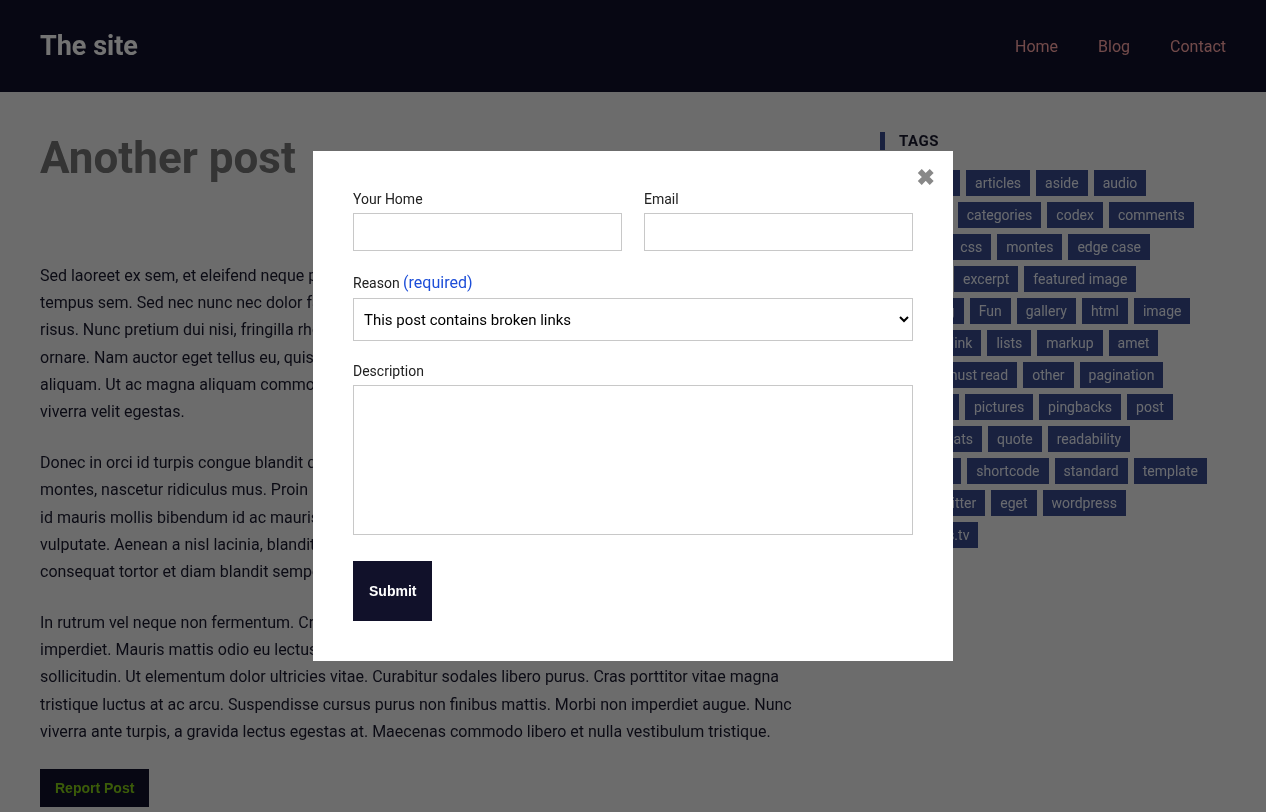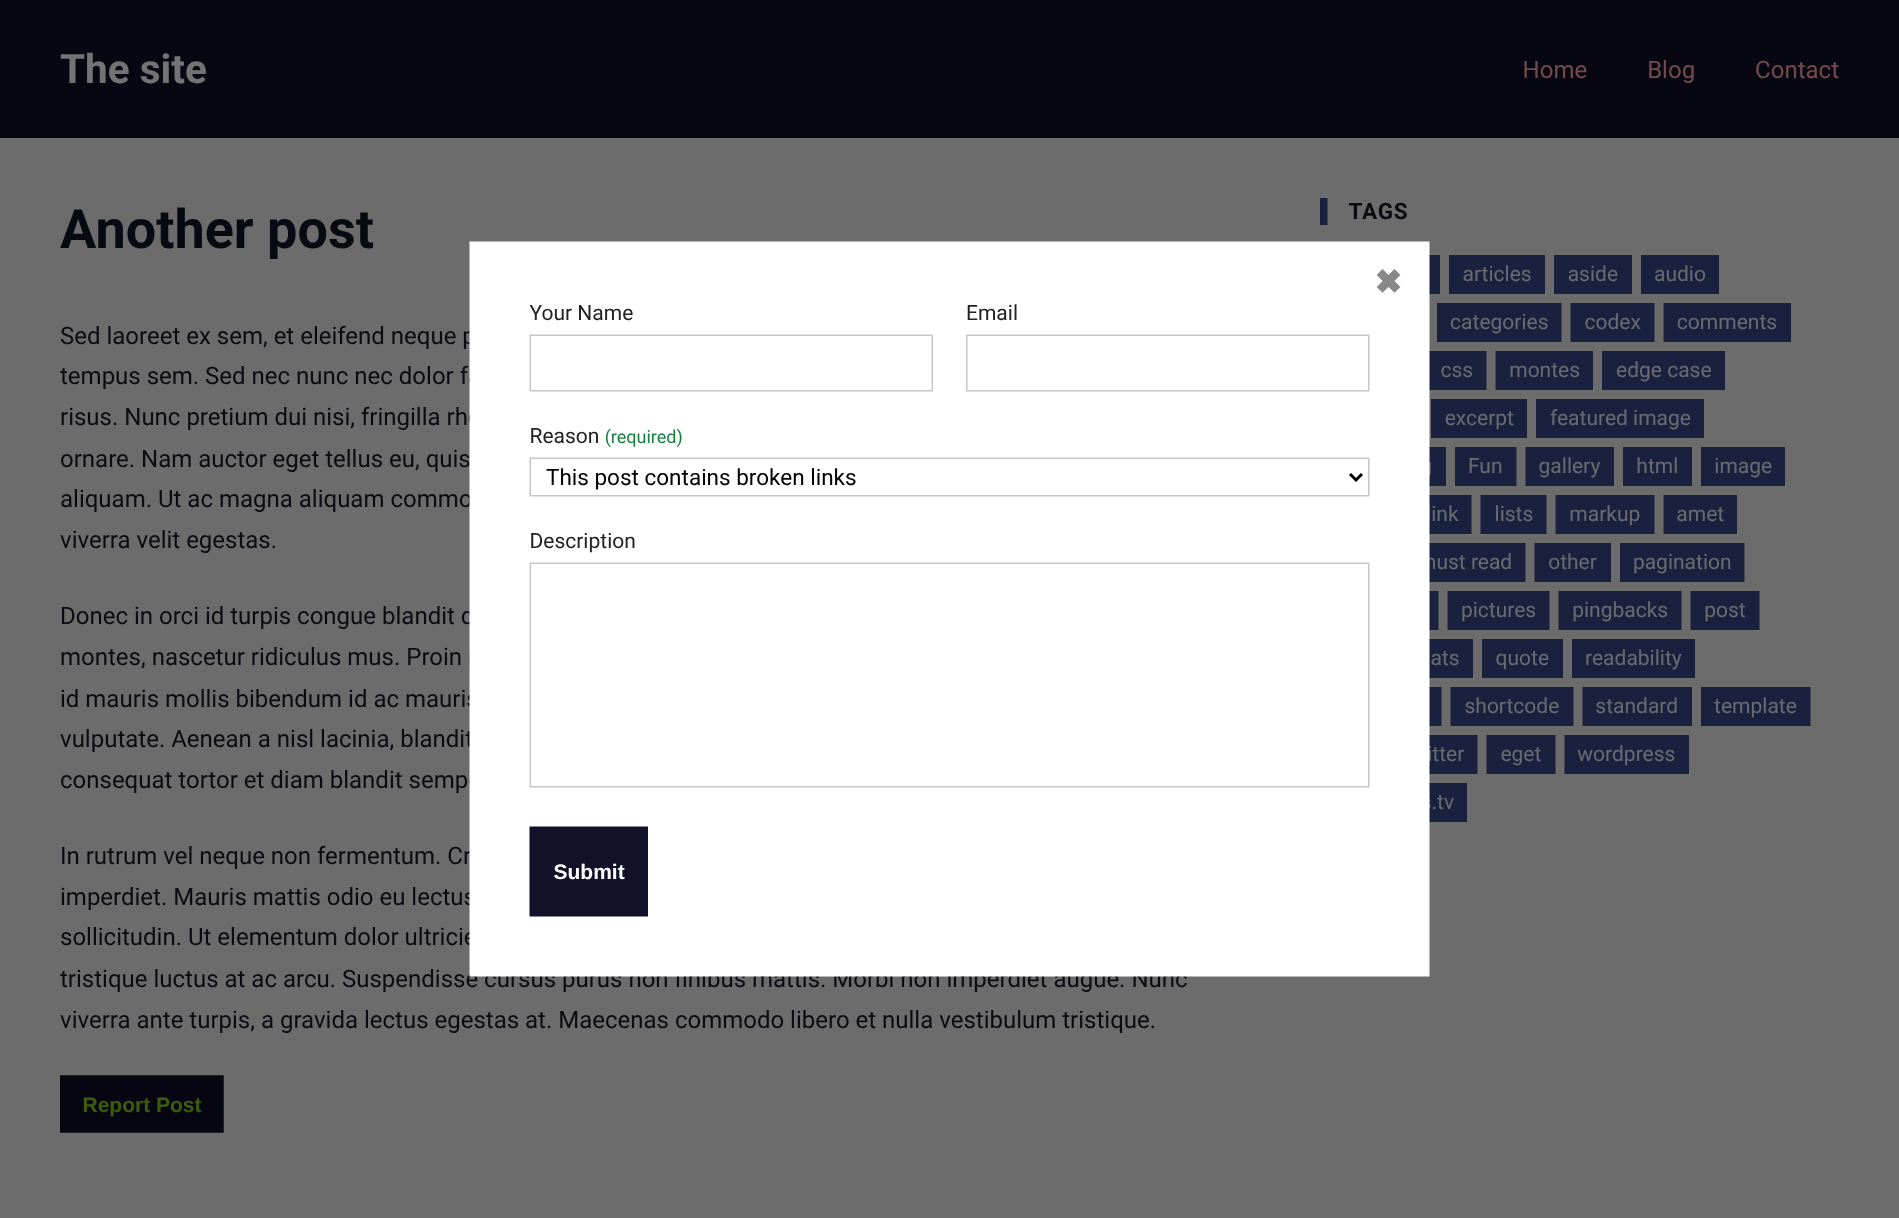--- a/index.html
+++ b/index.html
@@ -36,24 +36,24 @@
   }
 
   
   .page {
     padding: 40px 40px 0 40px;
     display: flex;
     gap: 40px;
   }
   .main { flex: 1; max-width: 800px; }
   .post-title {
-    font-size: 36px;
+    font-size: 44px;
     font-weight: 700;
-    color: #0f172a;
-    margin-bottom: 36px;
+    color: #737373;
+    margin-bottom: 78px;
   }
   .post-body p {
     color: #1a1a2e;
     font-size: 16px;
     line-height: 1.7;
     margin-bottom: 24px;
   }
   .report-btn {
     background: #11112a;
     color: #84cc16;
@@ -109,33 +109,33 @@
     cursor: pointer;
     font-weight: bold;
   }
   .modal .row { display: flex; gap: 22px; margin-bottom: 22px; }
   .modal .field { flex: 1; display: flex; flex-direction: column; }
   .modal label {
     font-size: 14px;
     color: #222;
     margin-bottom: 6px;
   }
-  .modal label .req { color: #15803d; font-size: 12px; }
+  .modal label .req { color: #1d4ed8; font-size: 16px; }
   .modal input[type="text"],
   .modal select,
   .modal textarea {
     width: 100%;
     border: 1px solid #c8c8c8;
     padding: 8px 10px;
     font-size: 15px;
     font-family: inherit;
     background: #fff;
   }
   .modal input[type="text"] { height: 38px; }
-  .modal select { height: 26px; padding: 2px 6px; }
+  .modal select { height: 43px; padding: 2px 6px; }
   .modal textarea { height: 150px; resize: none; }
   .submit-btn {
     background: #11112a;
     color: #fff;
     border: none;
     padding: 22px 16px;
     font-size: 14px;
     font-weight: 600;
     cursor: pointer;
     margin-top: 4px;
@@ -215,21 +215,21 @@
       </div>
   </aside>
 </div>
 
 <div class="overlay">
   <div class="modal">
     <span class="close-icon">✖</span>
 
     <div class="row">
       <div class="field">
-        <label>Your Name</label>
+        <label>Your Home</label>
         <input type="text" style="">
       </div>
       <div class="field">
         <label>Email</label>
         <input type="text" style="">
       </div>
     </div>
 
     <div class="field" style="margin-bottom:22px;">
       <label>

